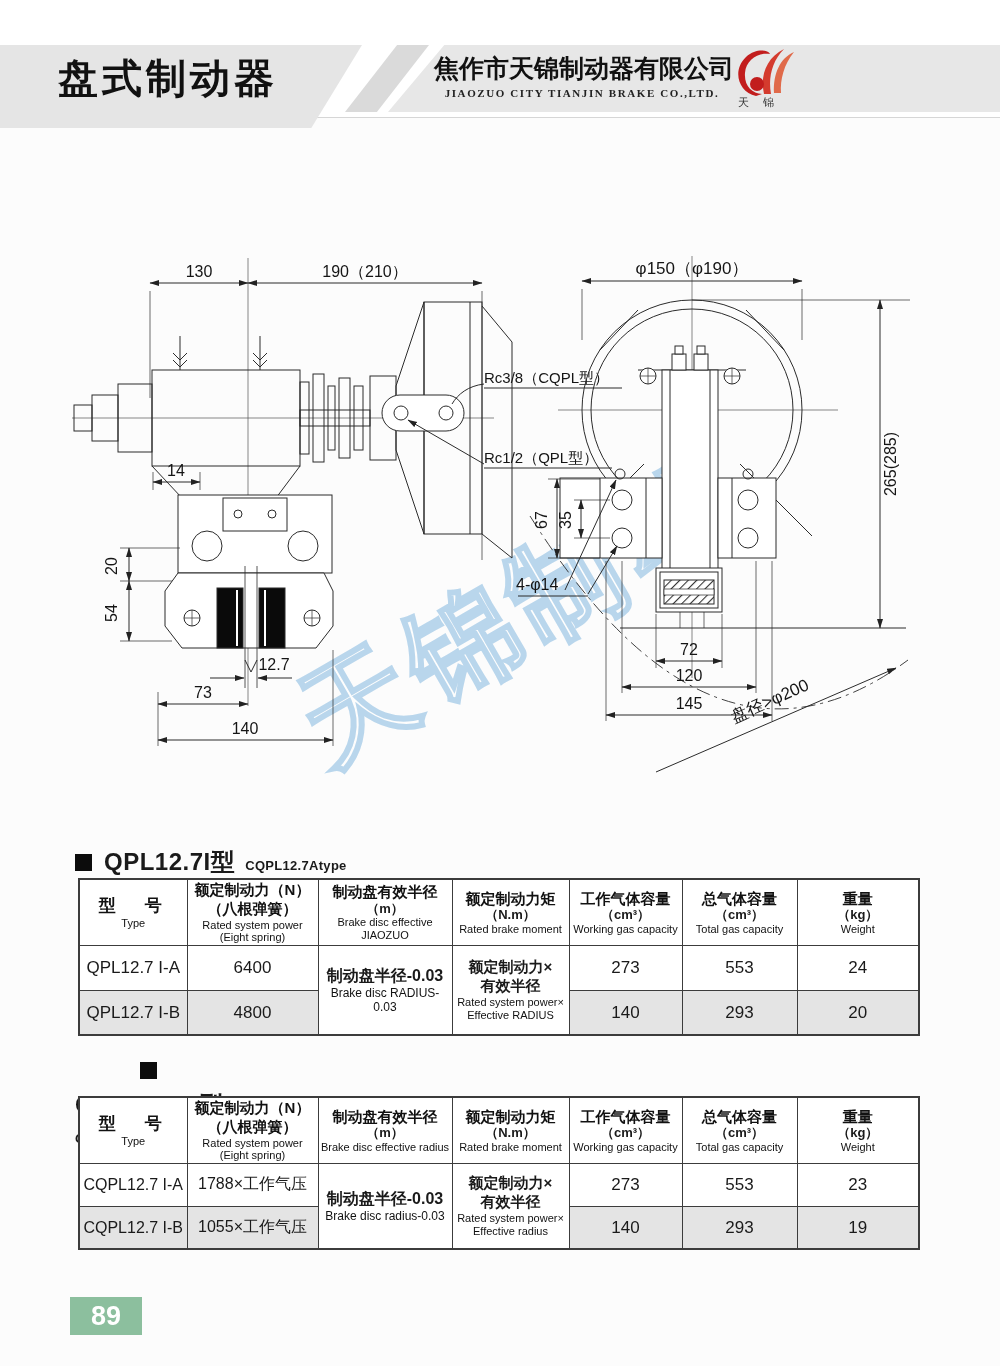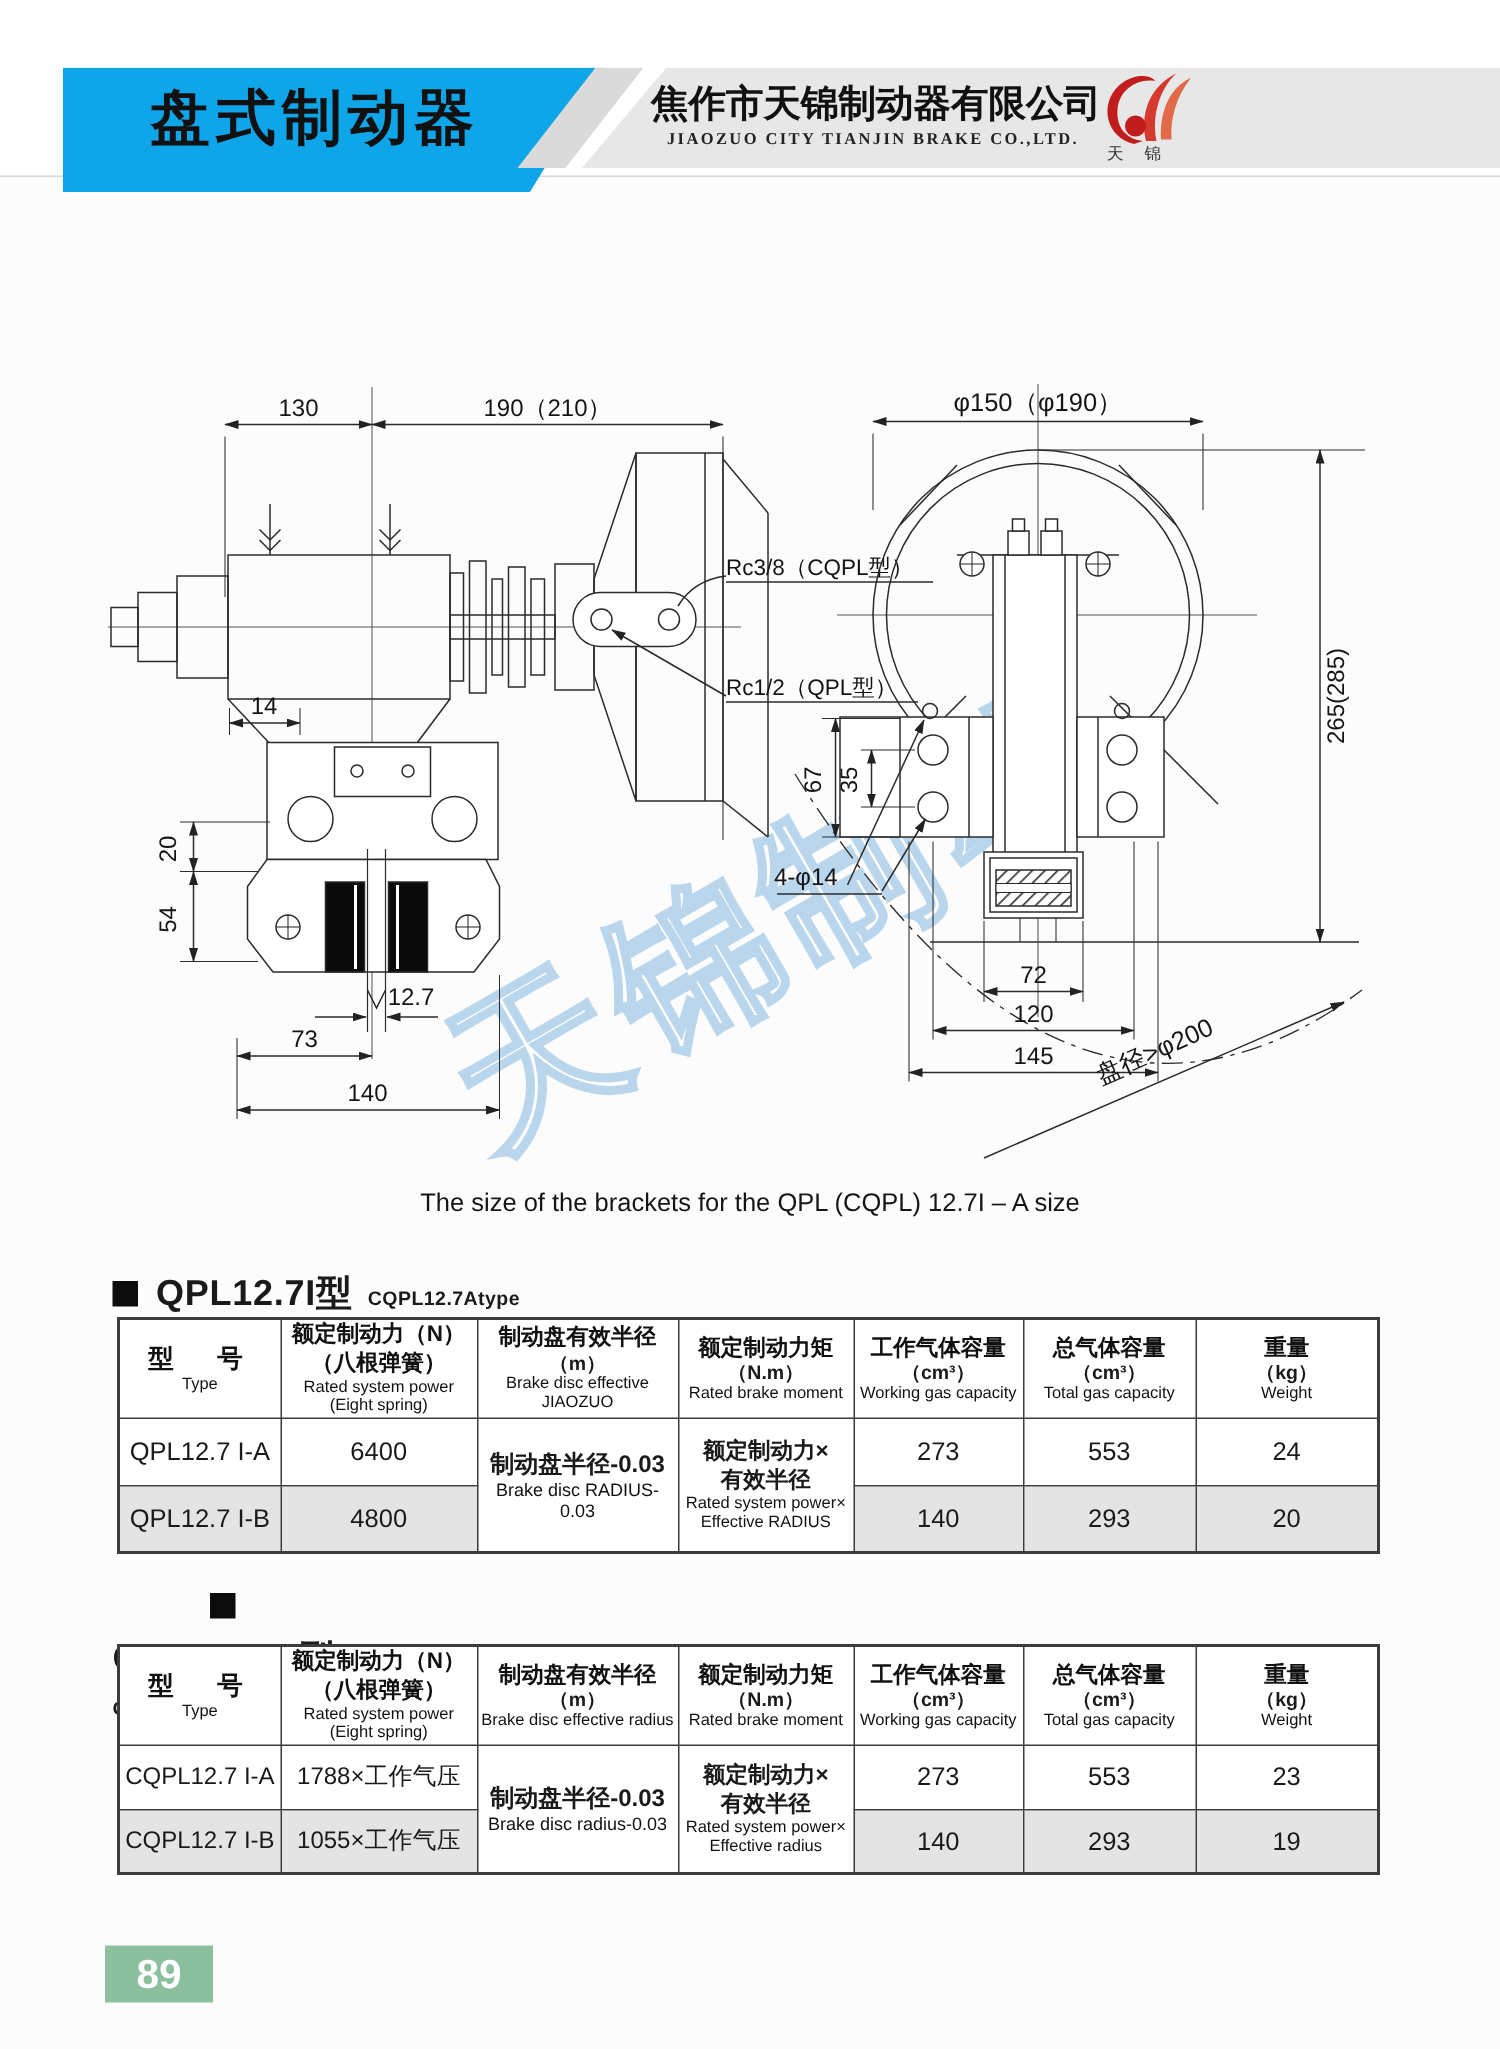--- a/index.html
+++ b/index.html
@@ -2,22 +2,22 @@
 <html><head>
 <meta charset="utf-8">
 <style>
   html,body{margin:0;padding:0;background:#e9e9e9;}
   *{box-sizing:border-box;}
   .page{position:relative;width:1000px;height:1366px;margin:0 auto;background:#fcfcfc;
         font-family:"Liberation Sans","DejaVu Sans",sans-serif;color:#1a1a1a;overflow:hidden;}
 
   
   .header{position:absolute;left:0;top:0;width:1000px;height:118px;background:#fff;border-bottom:1px solid #d6d6d6;}
-  .banner-green{position:absolute;left:0;top:45px;width:362px;height:83px;background:#0ea5e9;
-                clip-path:polygon(0 0,100% 0,86% 100%,0 100%);margin-left:42px;}
+  .banner-green{position:absolute;left:0;top:45px;width:362px;height:83px;background:#e5e5e5;
+                clip-path:polygon(0 0,100% 0,86% 100%,0 100%);}
   .banner-title{position:absolute;left:58px;top:0;height:67px;display:flex;align-items:center;
                 font-size:40px;font-weight:bold;letter-spacing:4px;color:#111;}
   .slash{position:absolute;left:345px;top:45px;width:84px;height:67px;background:#dadada;
          clip-path:polygon(62% 0,100% 0,38% 100%,0 100%);}
   .banner-grey{position:absolute;left:388px;top:45px;width:612px;height:67px;background:#e7e7e7;
                clip-path:polygon(9.2% 0,100% 0,100% 100%,0 100%);}
   .company{position:absolute;left:58px;top:7px;width:296px;text-align:center;}
   .company-cn{font-size:25px;font-weight:bold;color:#111;white-space:nowrap;}
   .company-en{font-family:"Liberation Serif","DejaVu Serif",serif;font-size:11px;font-weight:bold;
               letter-spacing:1.6px;white-space:nowrap;margin-top:2px;color:#222;}
@@ -305,21 +305,20 @@
     <text class="dimtxt" x="511" y="322" text-anchor="middle" transform="rotate(-90 511 322)">35</text>
     <text class="dimtxt" x="456" y="392" text-anchor="start">4-φ14</text>
     <text class="dimtxt" x="629" y="457" text-anchor="middle">72</text>
     <text class="dimtxt" x="629" y="483" text-anchor="middle">120</text>
     <text class="dimtxt" x="629" y="511" text-anchor="middle">145</text>
     <text class="dimtxt-lg" x="712" y="508" text-anchor="middle" transform="rotate(-24 712 508)">盘径&gt;φ200</text>
   </svg>
   </div>
 
   <div class="caption">
-    <div class="caption-en">The size of the brackets for the QPL (CQPL) 12.7I – A size</div>
   </div>
 
   <div class="sec-title" style="left:75px;top:846px;">
     <div class="sq"></div>
     <div class="sec-cn">QPL12.7I型</div>
     <div class="sec-en">CQPL12.7Atype</div>
   </div>
 
   <table class="spec t1" style="position:absolute;left:78px;top:878px;">
     <colgroup>

